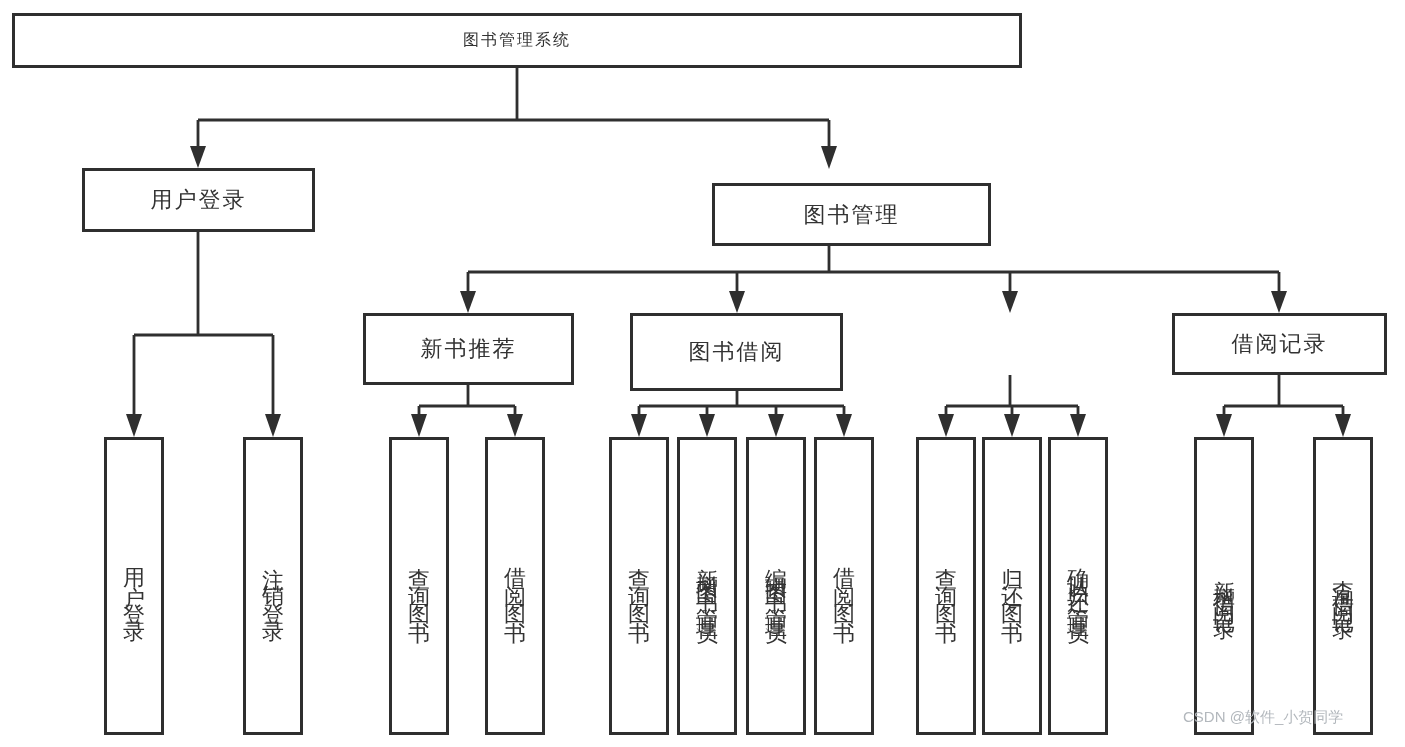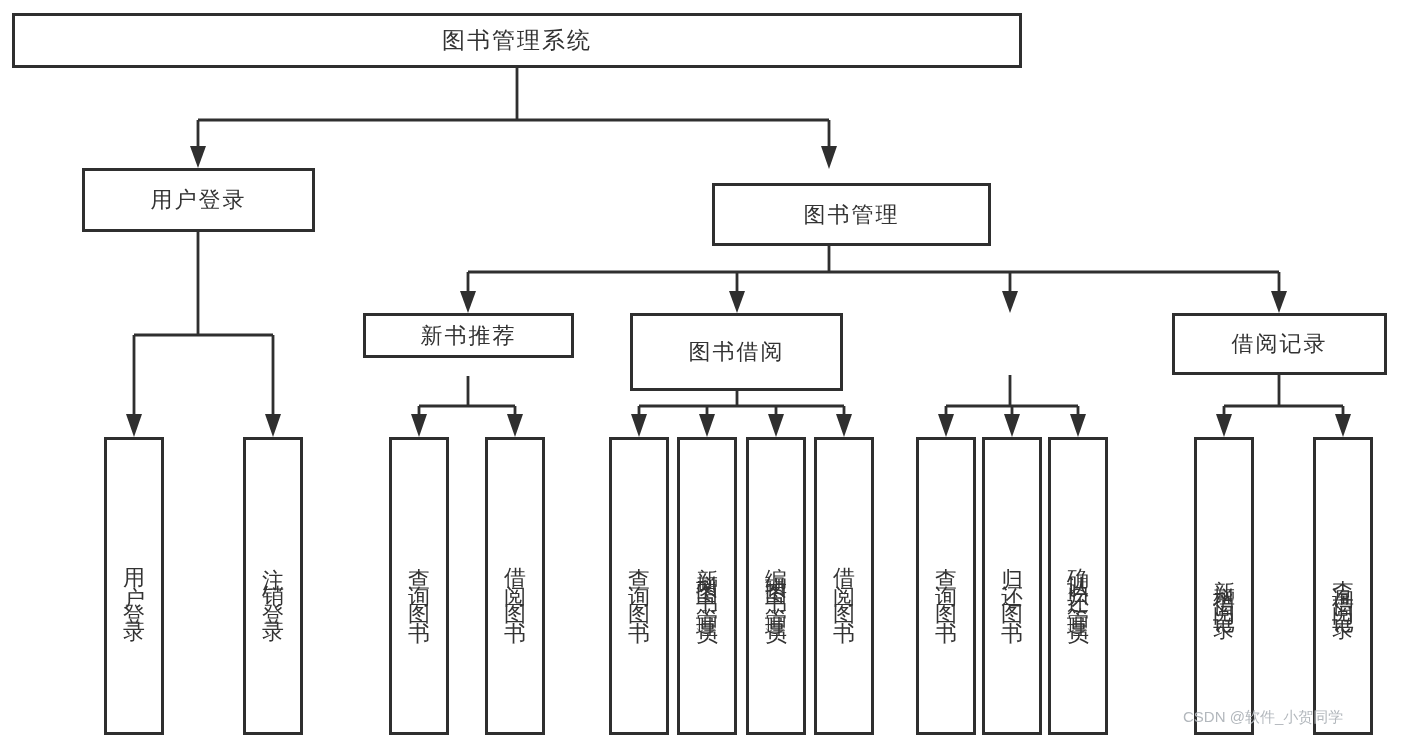--- a/index.html
+++ b/index.html
@@ -34,21 +34,21 @@
     background: var(--box_bg, #ffffff);
     display: flex;
     align-items: center;
     justify-content: center;
   }
   .hnode .lbl {
     font-size: 22px;
     letter-spacing: 2px;
     white-space: nowrap;
   }
-  .root .lbl { font-size: 23px; }
+  .root .lbl { font-size: 16px; }
   .leaf .leaf-label {
     writing-mode: vertical-rl;
     text-orientation: mixed;
     font-size: 22px;
     line-height: 1;
   }
   .watermark {
     position: absolute;
     left: 1183px;
     top: 708px;
@@ -109,21 +109,21 @@
     <span class="lbl">图书管理系统</span>
   </div>
 
   <div class="box hnode" style="left:82px;top:168px;width:233px;height:64px">
     <span class="lbl">用户登录</span>
   </div>
   <div class="box hnode" style="left:712px;top:183px;width:279px;height:63px">
     <span class="lbl">图书管理</span>
   </div>
 
-  <div class="box hnode" style="left:363px;top:313px;width:211px;height:45px">
+  <div class="box hnode" style="left:363px;top:313px;width:211px;height:72px">
     <span class="lbl">新书推荐</span>
   </div>
   <div class="box hnode" style="left:630px;top:313px;width:213px;height:78px">
     <span class="lbl">图书借阅</span>
   </div>
   <div class="box hnode" style="left:1172px;top:313px;width:215px;height:62px">
     <span class="lbl">借阅记录</span>
   </div>
 
   <div class="box leaf" style="left:104px;top:437px;width:60px;height:298px">

